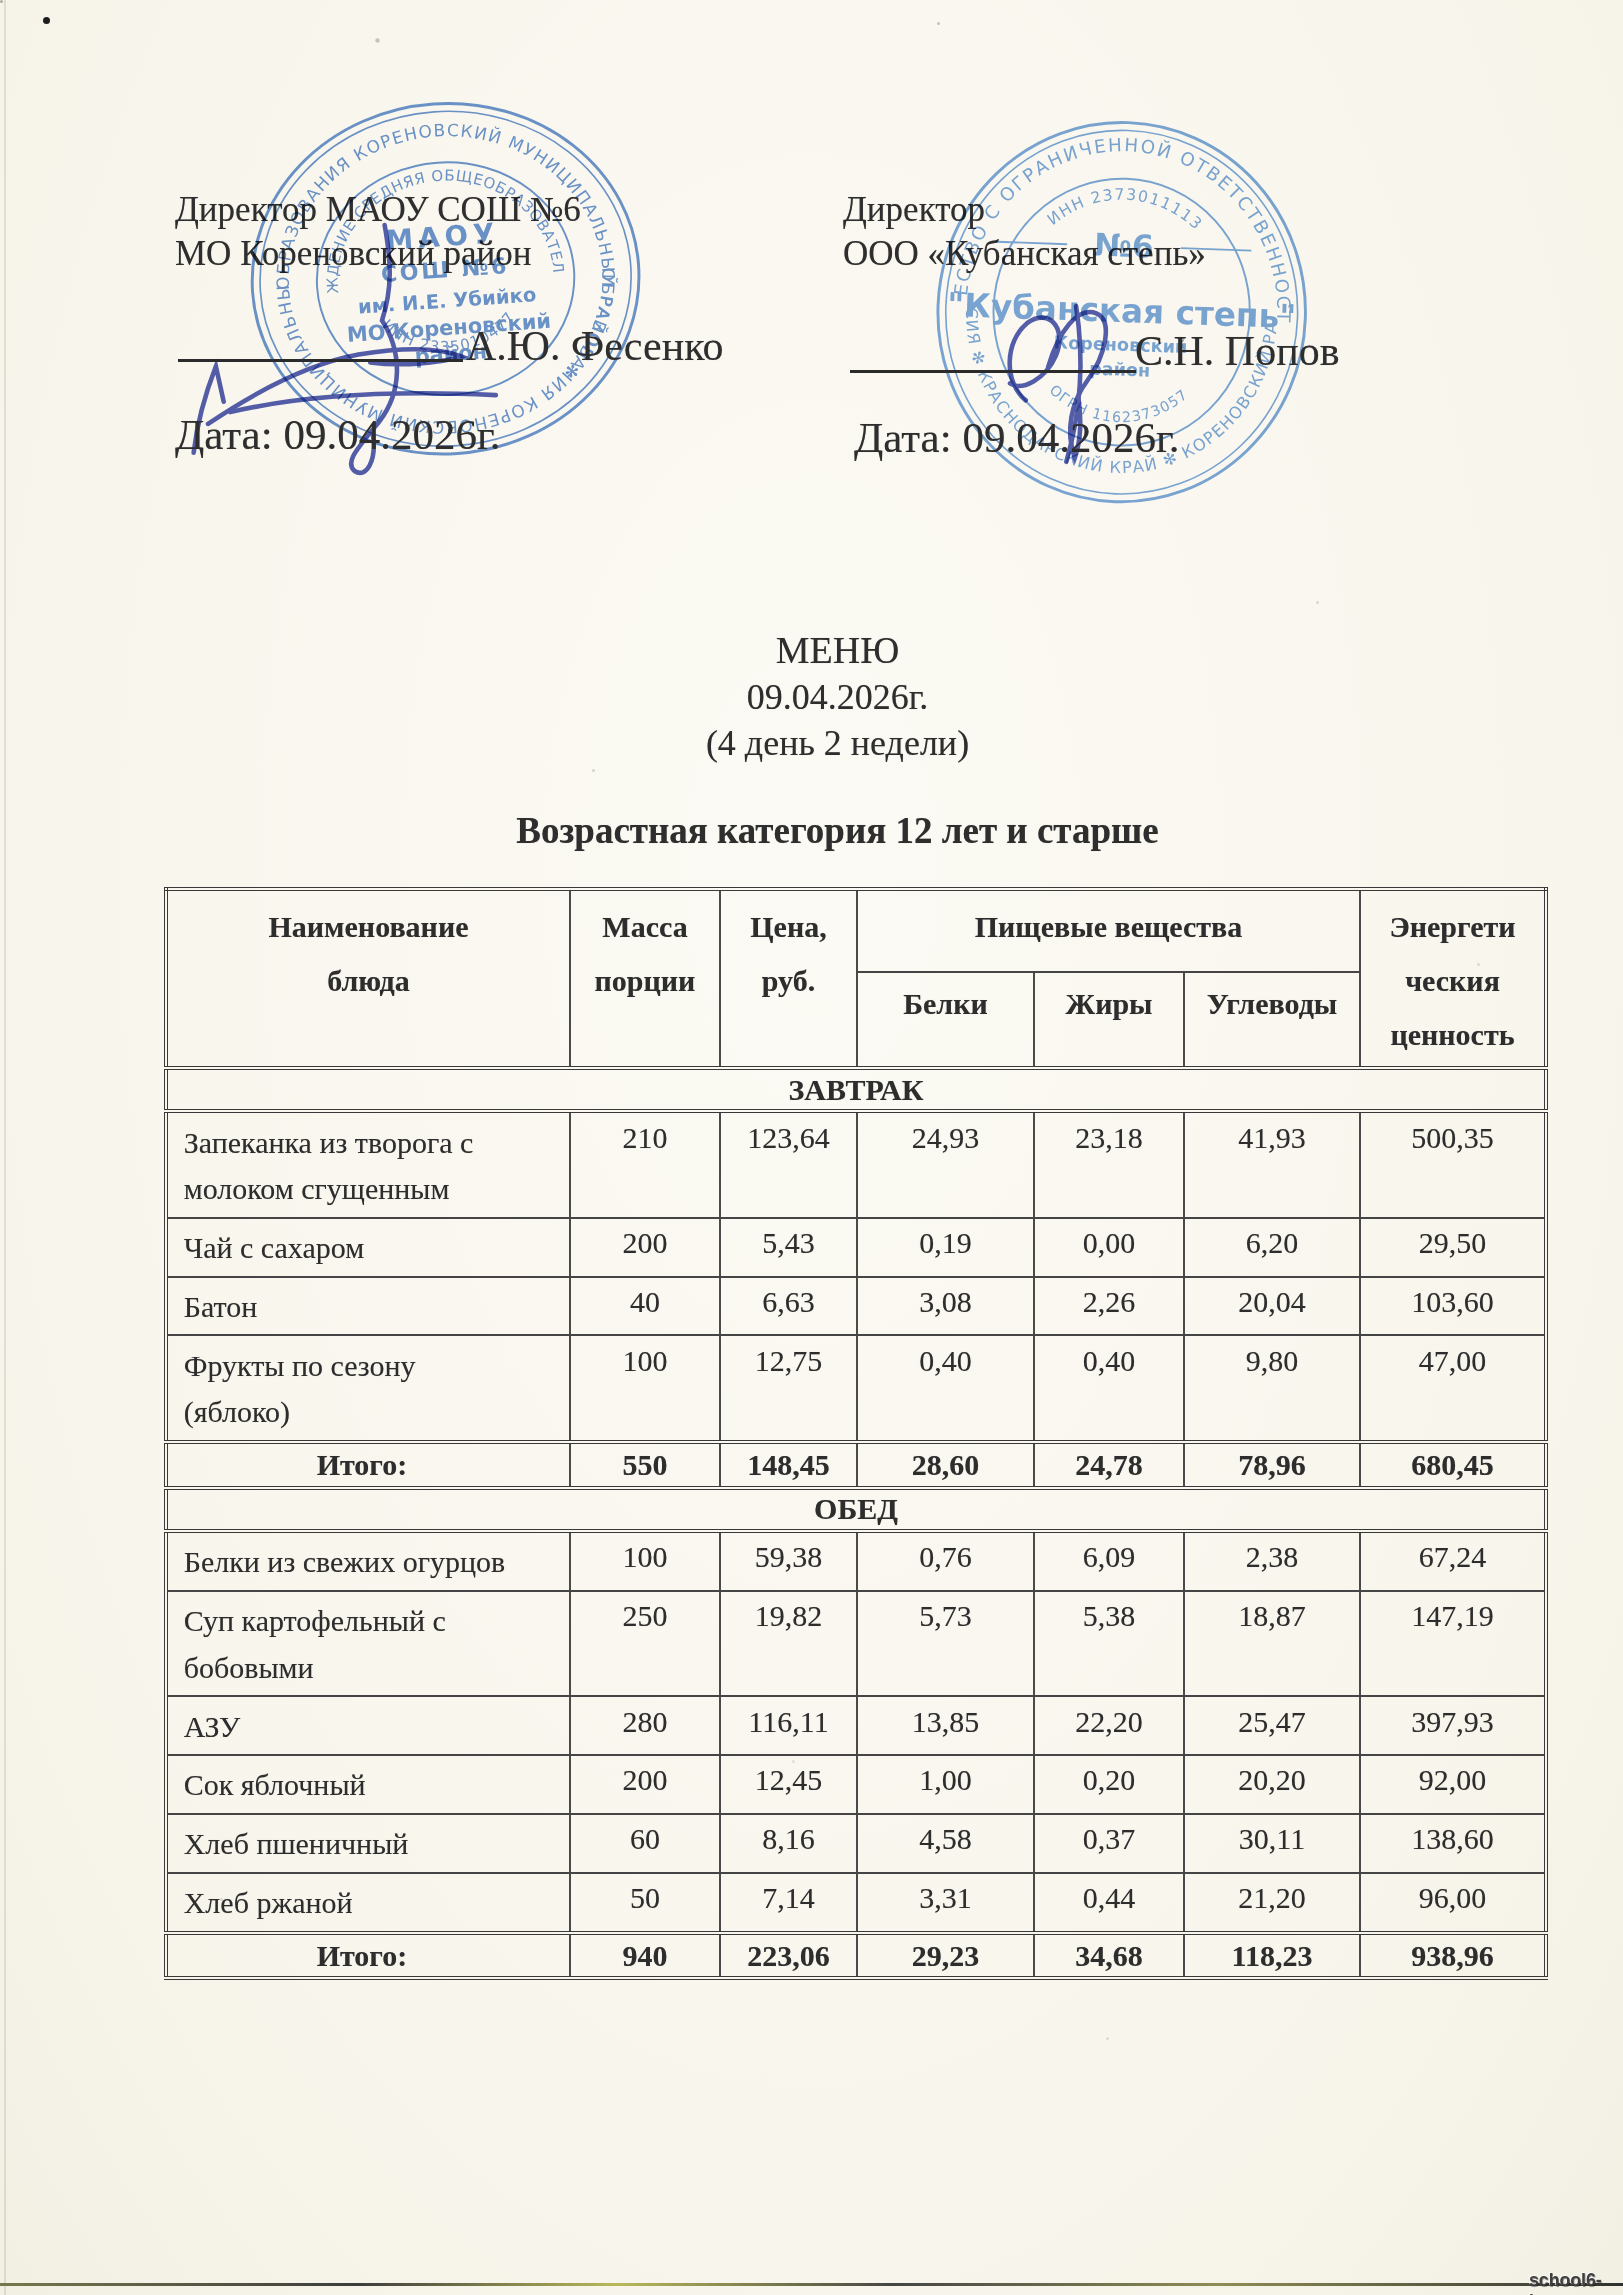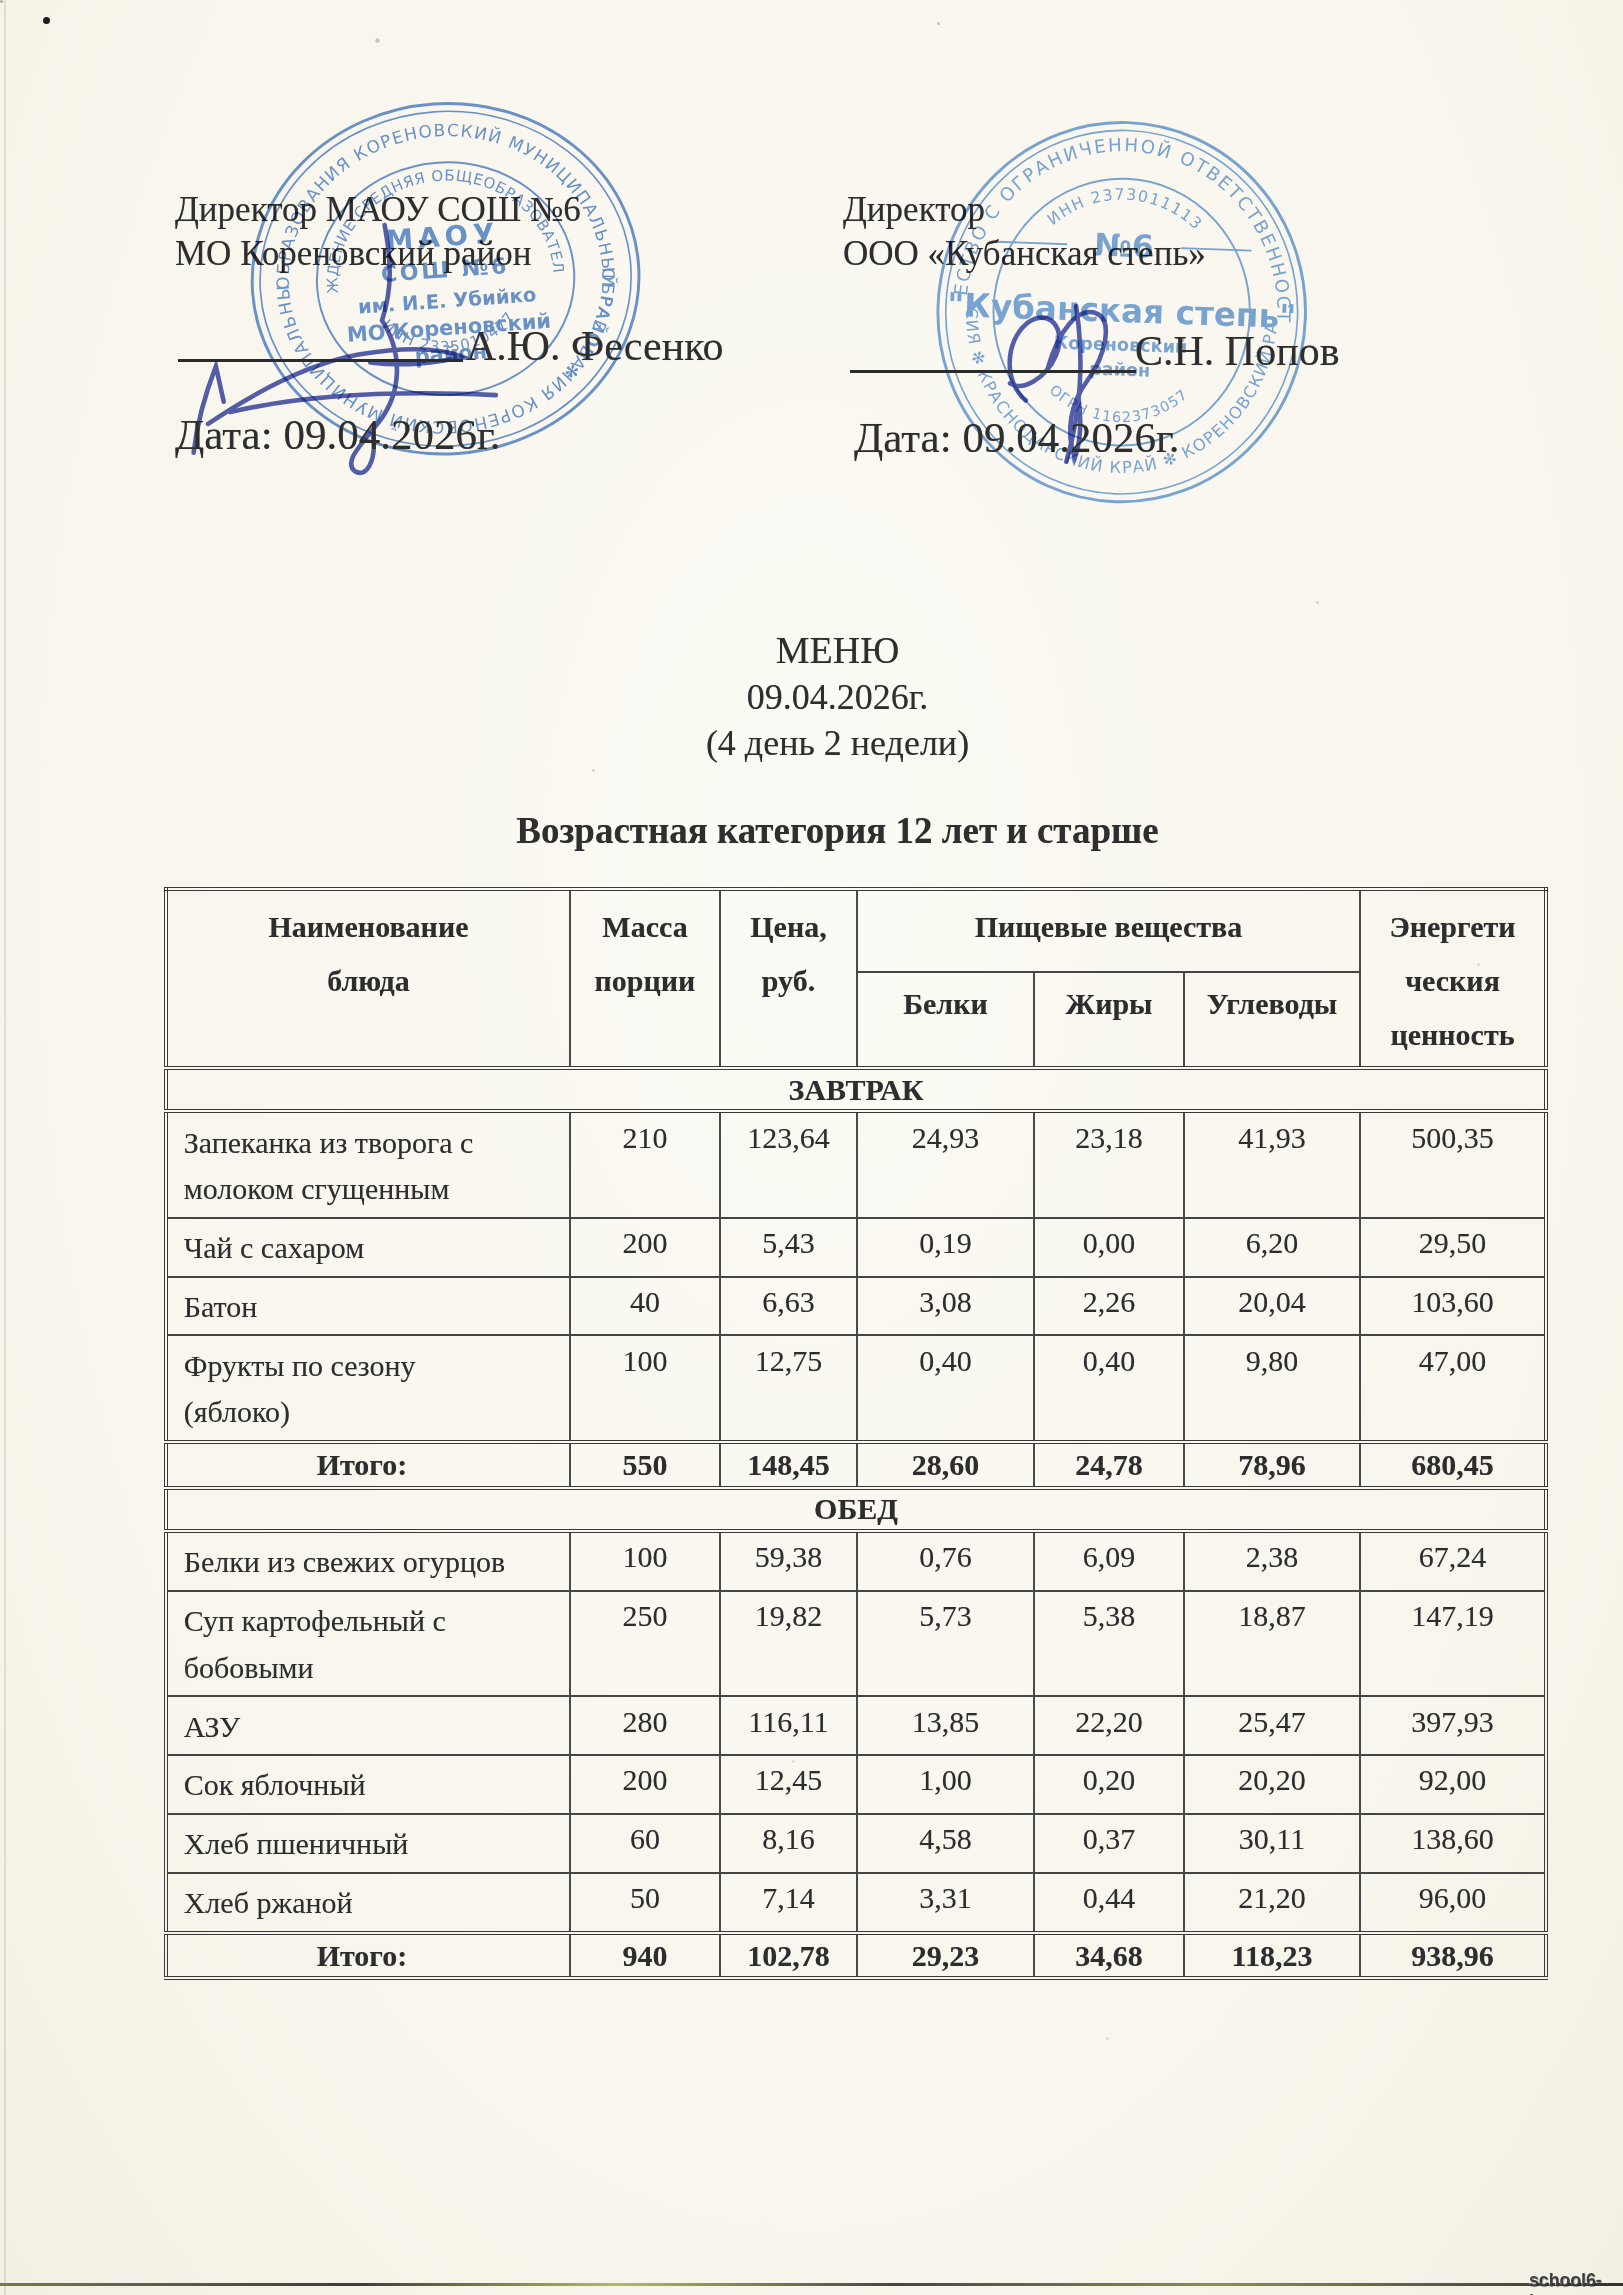--- a/index.html
+++ b/index.html
@@ -320,21 +320,21 @@
           <td class="cell-num">50</td>
           <td class="cell-num">7,14</td>
           <td class="cell-num">3,31</td>
           <td class="cell-num">0,44</td>
           <td class="cell-num">21,20</td>
           <td class="cell-num">96,00</td>
         </tr>
         <tr class="total-row">
           <td class="cell-name">Итого:</td>
           <td class="cell-num">940</td>
-          <td class="cell-num">102,78</td>
+          <td class="cell-num">223,06</td>
           <td class="cell-num">29,23</td>
           <td class="cell-num">34,68</td>
           <td class="cell-num">118,23</td>
           <td class="cell-num">938,96</td>
         </tr>
       </tbody>
   </table>
 
   <div class="bottom-line"></div>
   <div class="watermark">school6-kor.moy.su</div>

